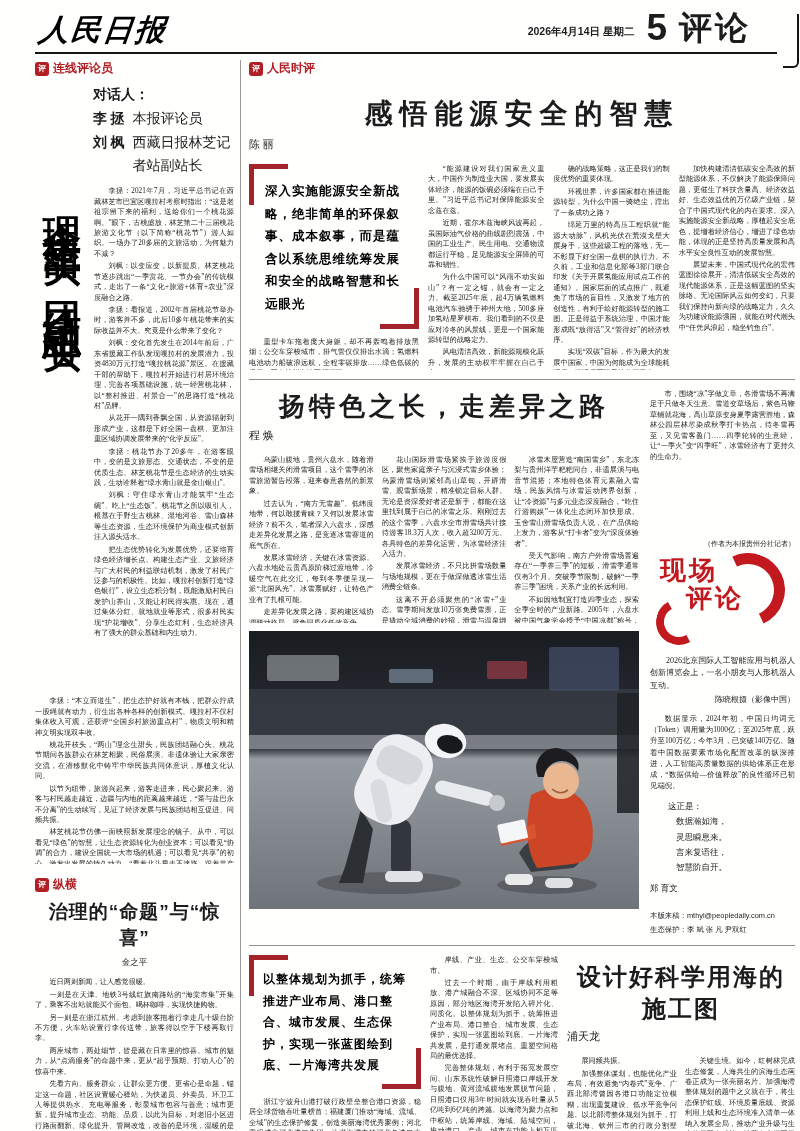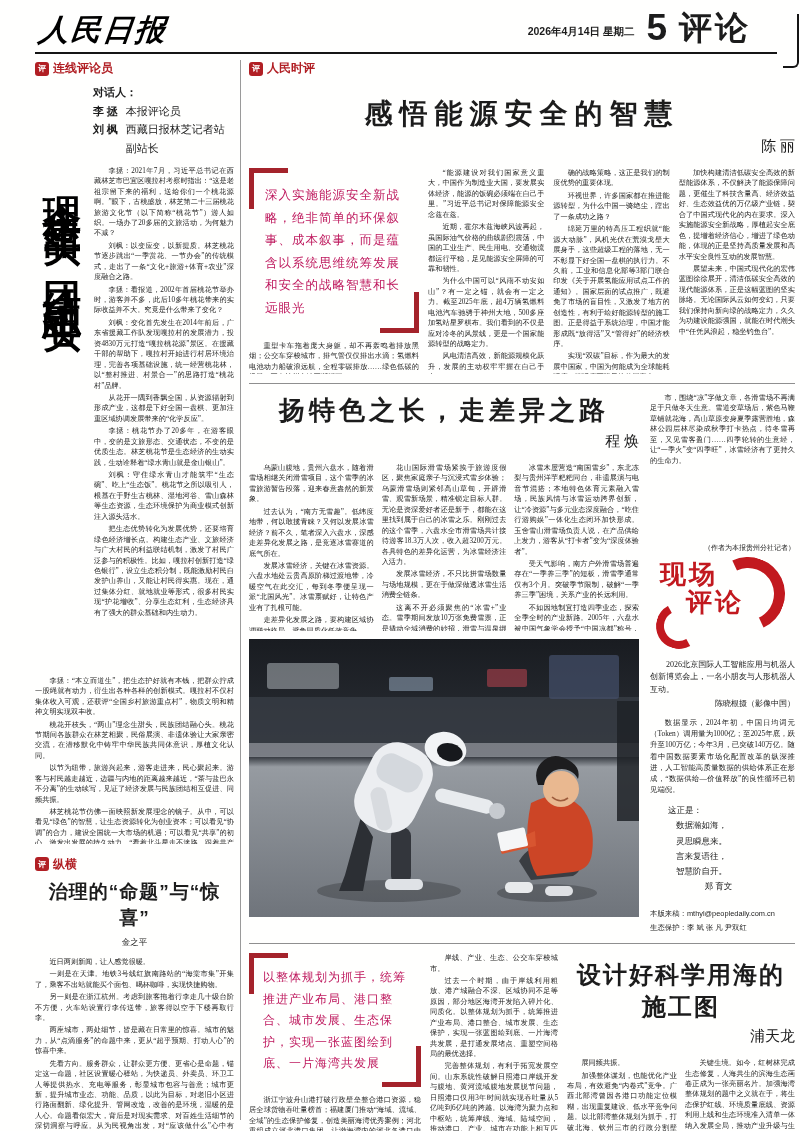--- a/index.html
+++ b/index.html
@@ -26,47 +26,47 @@
   .sec-label{display:flex;align-items:center;gap:4px;font-family:"Liberation Sans",sans-serif;
              font-weight:bold;font-size:12px;color:#b11f24;margin-bottom:6px;}
   .sec-icon{width:14px;height:14px;background:#b11f24;color:#fff;border-radius:3px;
             font-size:8px;display:flex;align-items:center;justify-content:center;flex:0 0 auto;}
 
   
   .bp{margin:0 0 2px 0;text-indent:2em;font-size:7.2px;line-height:1.45;text-align:justify;}
   .col{overflow:hidden;}
 
   
-  .dialog{margin:2px 0 8px 58px;font-size:11px;line-height:1.7;}
+  .dialog{margin:2px 0 8px 58px;font-size:14px;line-height:1.7;}
   .dialog .d-label{font-weight:bold;}
   .person{display:flex;gap:8px;}
   .p-name{font-weight:bold;white-space:nowrap;}
   .lx-flex{display:flex;gap:9px;}
   .vhead{writing-mode:vertical-rl;font-family:"Liberation Sans",sans-serif;font-weight:900;
          font-size:38px;line-height:1.25;letter-spacing:8px;height:505px;flex:0 0 50px;color:#000;}
   .lx-body{flex:1;height:505px;overflow:hidden;}
   .lx-wide{margin-top:5px;height:168px;overflow:hidden;}
 
   
   .zh{margin-top:12px;}
   .zh-title{font-family:"Liberation Sans",sans-serif;font-weight:900;font-size:19px;
             text-align:center;letter-spacing:1px;margin:4px 0 6px;}
   .zh-author{text-align:center;font-size:8.5px;margin-bottom:8px;}
   .zh-body{height:238px;overflow:hidden;}
 
   
   .sp-title{font-family:"Liberation Sans",sans-serif;font-weight:700;font-size:28px;
             letter-spacing:7px;text-align:center;margin:18px 0 4px;}
-  .author{text-align:right;font-size:15px;margin:4px 0 12px;}
+  .author{text-align:left;font-size:11px;margin:4px 0 12px;}
   .sp-body{display:flex;gap:9px;height:206px;overflow:hidden;}
   .sp-c1{flex:0 0 170px;}
   .sp-c{flex:1;}
   .qbox{position:relative;padding:16px 12px 14px 16px;margin:0 0 8px 0;
-        font-family:"Liberation Sans",sans-serif;font-weight:normal;font-size:12.5px;
-        line-height:1.8;color:#be185d;letter-spacing:1px;}
+        font-family:"Liberation Sans",sans-serif;font-weight:bold;font-size:12.5px;
+        line-height:1.8;color:#000000;letter-spacing:1px;}
   .qbox::before{content:"";position:absolute;left:0;top:0;width:34px;height:36px;
                 border-left:5px solid #a4232b;border-top:5px solid #a4232b;}
   .qbox::after{content:"";position:absolute;right:0;bottom:0;width:34px;height:36px;
                border-right:5px solid #a4232b;border-bottom:5px solid #a4232b;}
   .divider{border:none;border-top:1px solid #8f8f8f;margin:9px 0;}
 
   
   .mid{display:flex;gap:11px;}
   .mid-left{flex:0 0 390px;}
   .yt-title{font-family:"Liberation Sans",sans-serif;font-weight:900;font-size:26px;
@@ -88,21 +88,21 @@
                    transform:rotate(16deg);}
   .xc-l1,.xc-l2{position:relative;font-family:"Liberation Sans",sans-serif;font-weight:900;
                 color:#c2191f;font-size:26px;line-height:1.2;letter-spacing:3px;}
   .xc-l1{margin-left:10px;}
   .xc-l2{margin-left:36px;margin-top:-3px;}
   .xc-caption{font-size:8px;line-height:1.55;text-align:justify;text-indent:2em;margin:2px 0;}
   .xc-credit{font-size:8px;text-align:right;font-family:"Liberation Sans",sans-serif;margin:2px 0 8px;}
   .xc-body{font-size:7.4px;line-height:1.5;text-align:justify;text-indent:2em;margin-bottom:8px;}
   .poem-intro{font-size:8.5px;margin-left:18px;line-height:1.8;}
   .poem-line{font-size:8.5px;margin-left:26px;line-height:1.8;}
-  .poem-author{font-size:8.5px;text-align:center;margin-top:2px;padding-right:8px;}
+  .poem-author{font-size:8.5px;text-align:left;margin-top:8px;padding-right:8px;}
   .credits{margin-top:14px;font-size:7.4px;line-height:1.8;font-family:"Liberation Sans",sans-serif;}
 
   
   .hy{display:flex;gap:9px;height:200px;overflow:hidden;}
   .hy-a{flex:0 0 172px;}
   .hy-a .qbox{font-size:12px;padding:14px 10px 12px 14px;}
   .hy-right{flex:1;min-width:0;display:flex;flex-direction:column;}
   .hy-head{display:flex;}
   .hy-c2{flex:0 0 128px;height:200px;overflow:hidden;margin-right:9px;}
   .hy-tblock{flex:1;min-width:0;}

